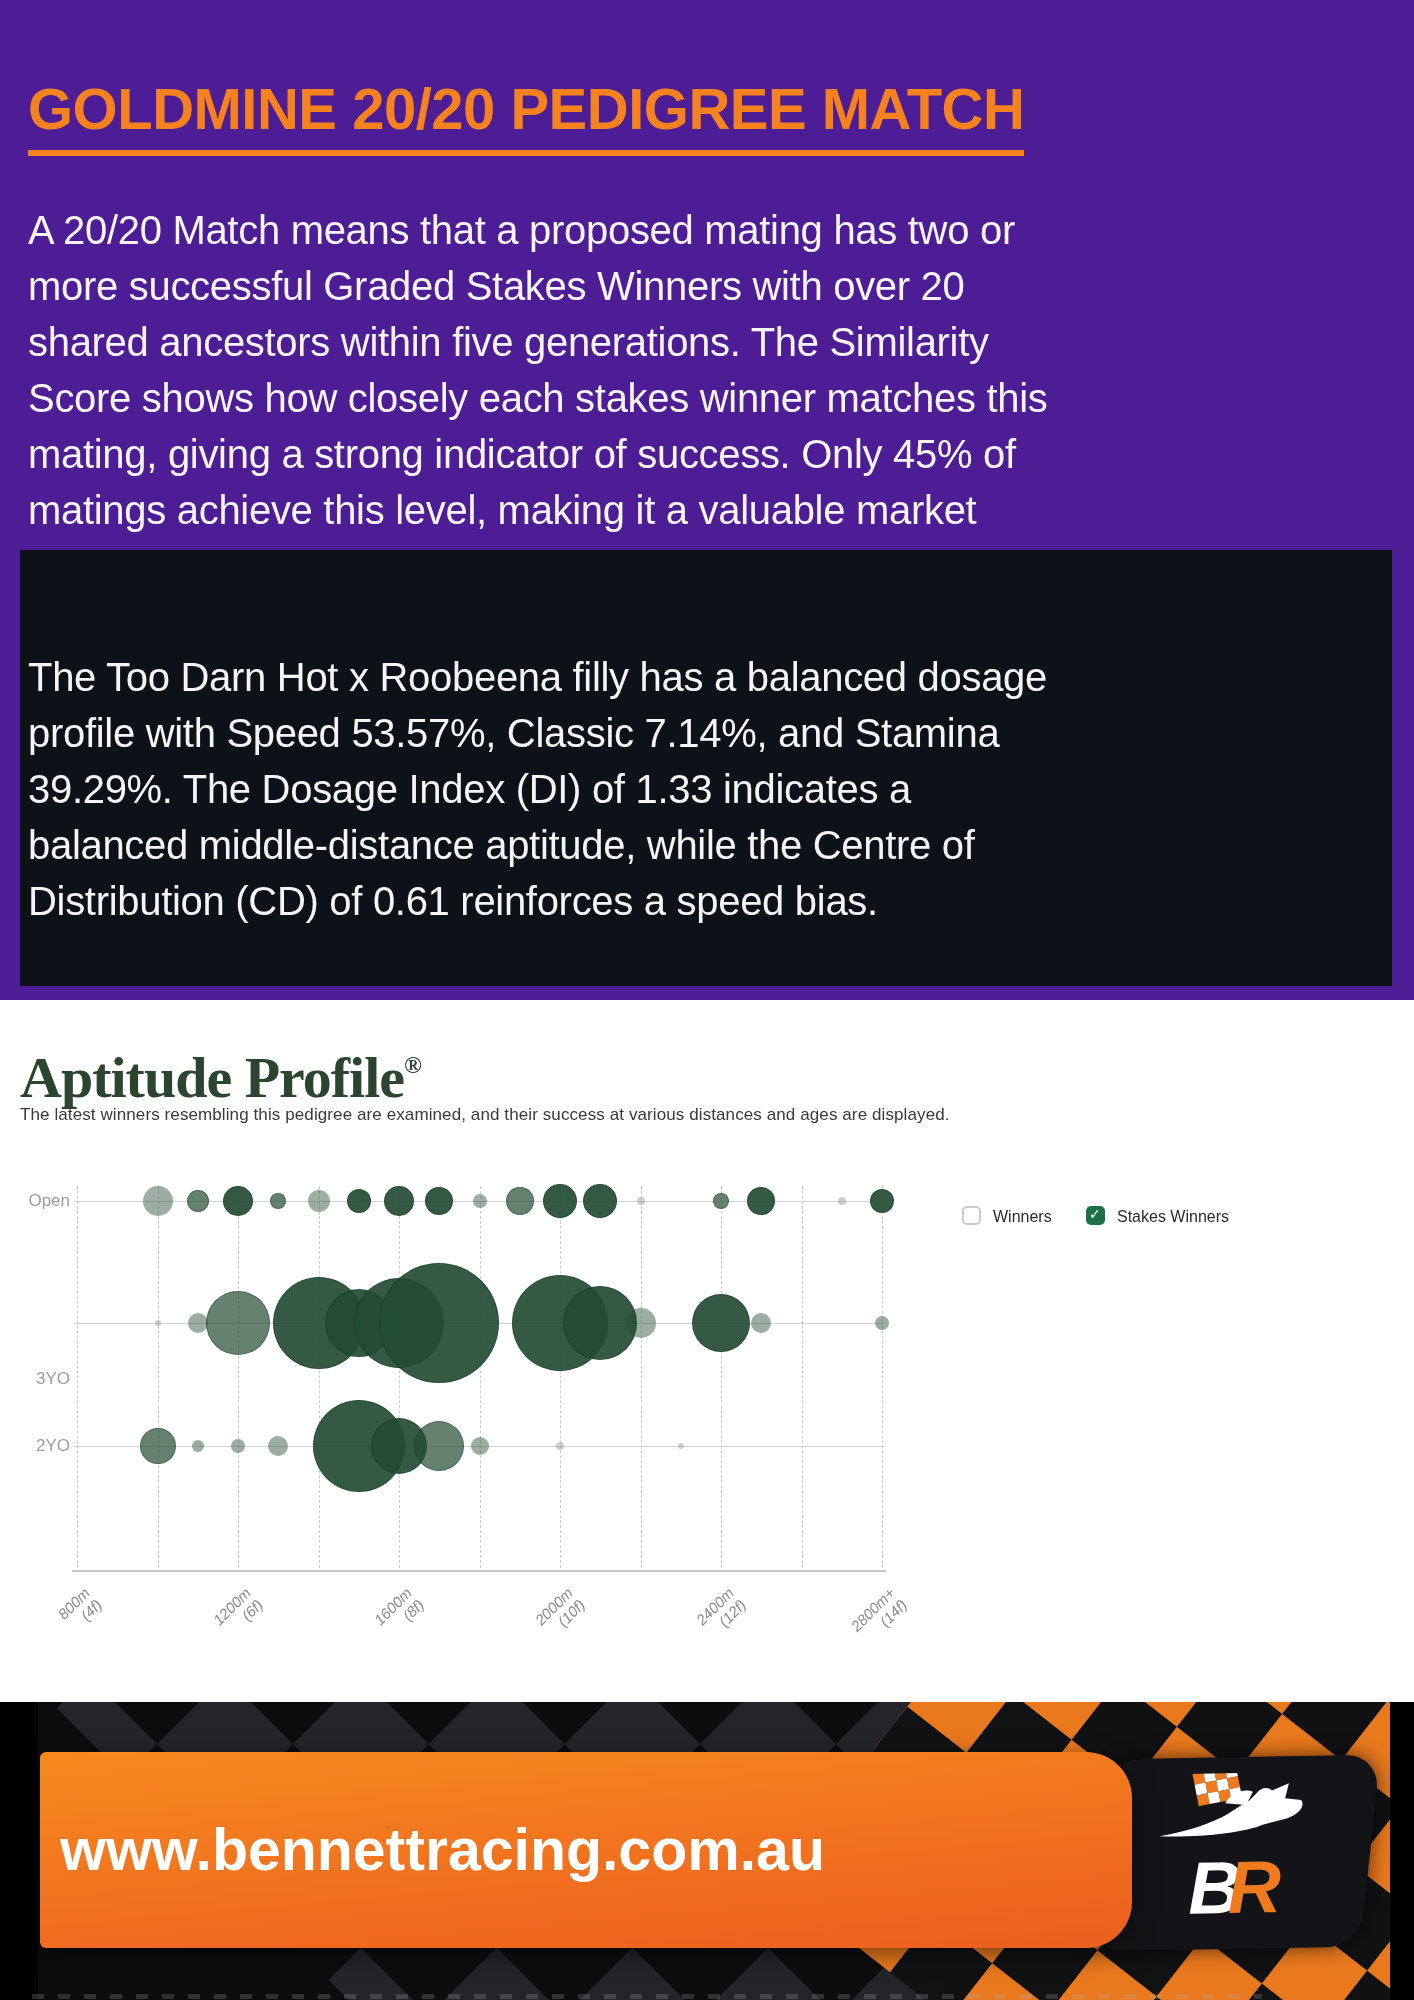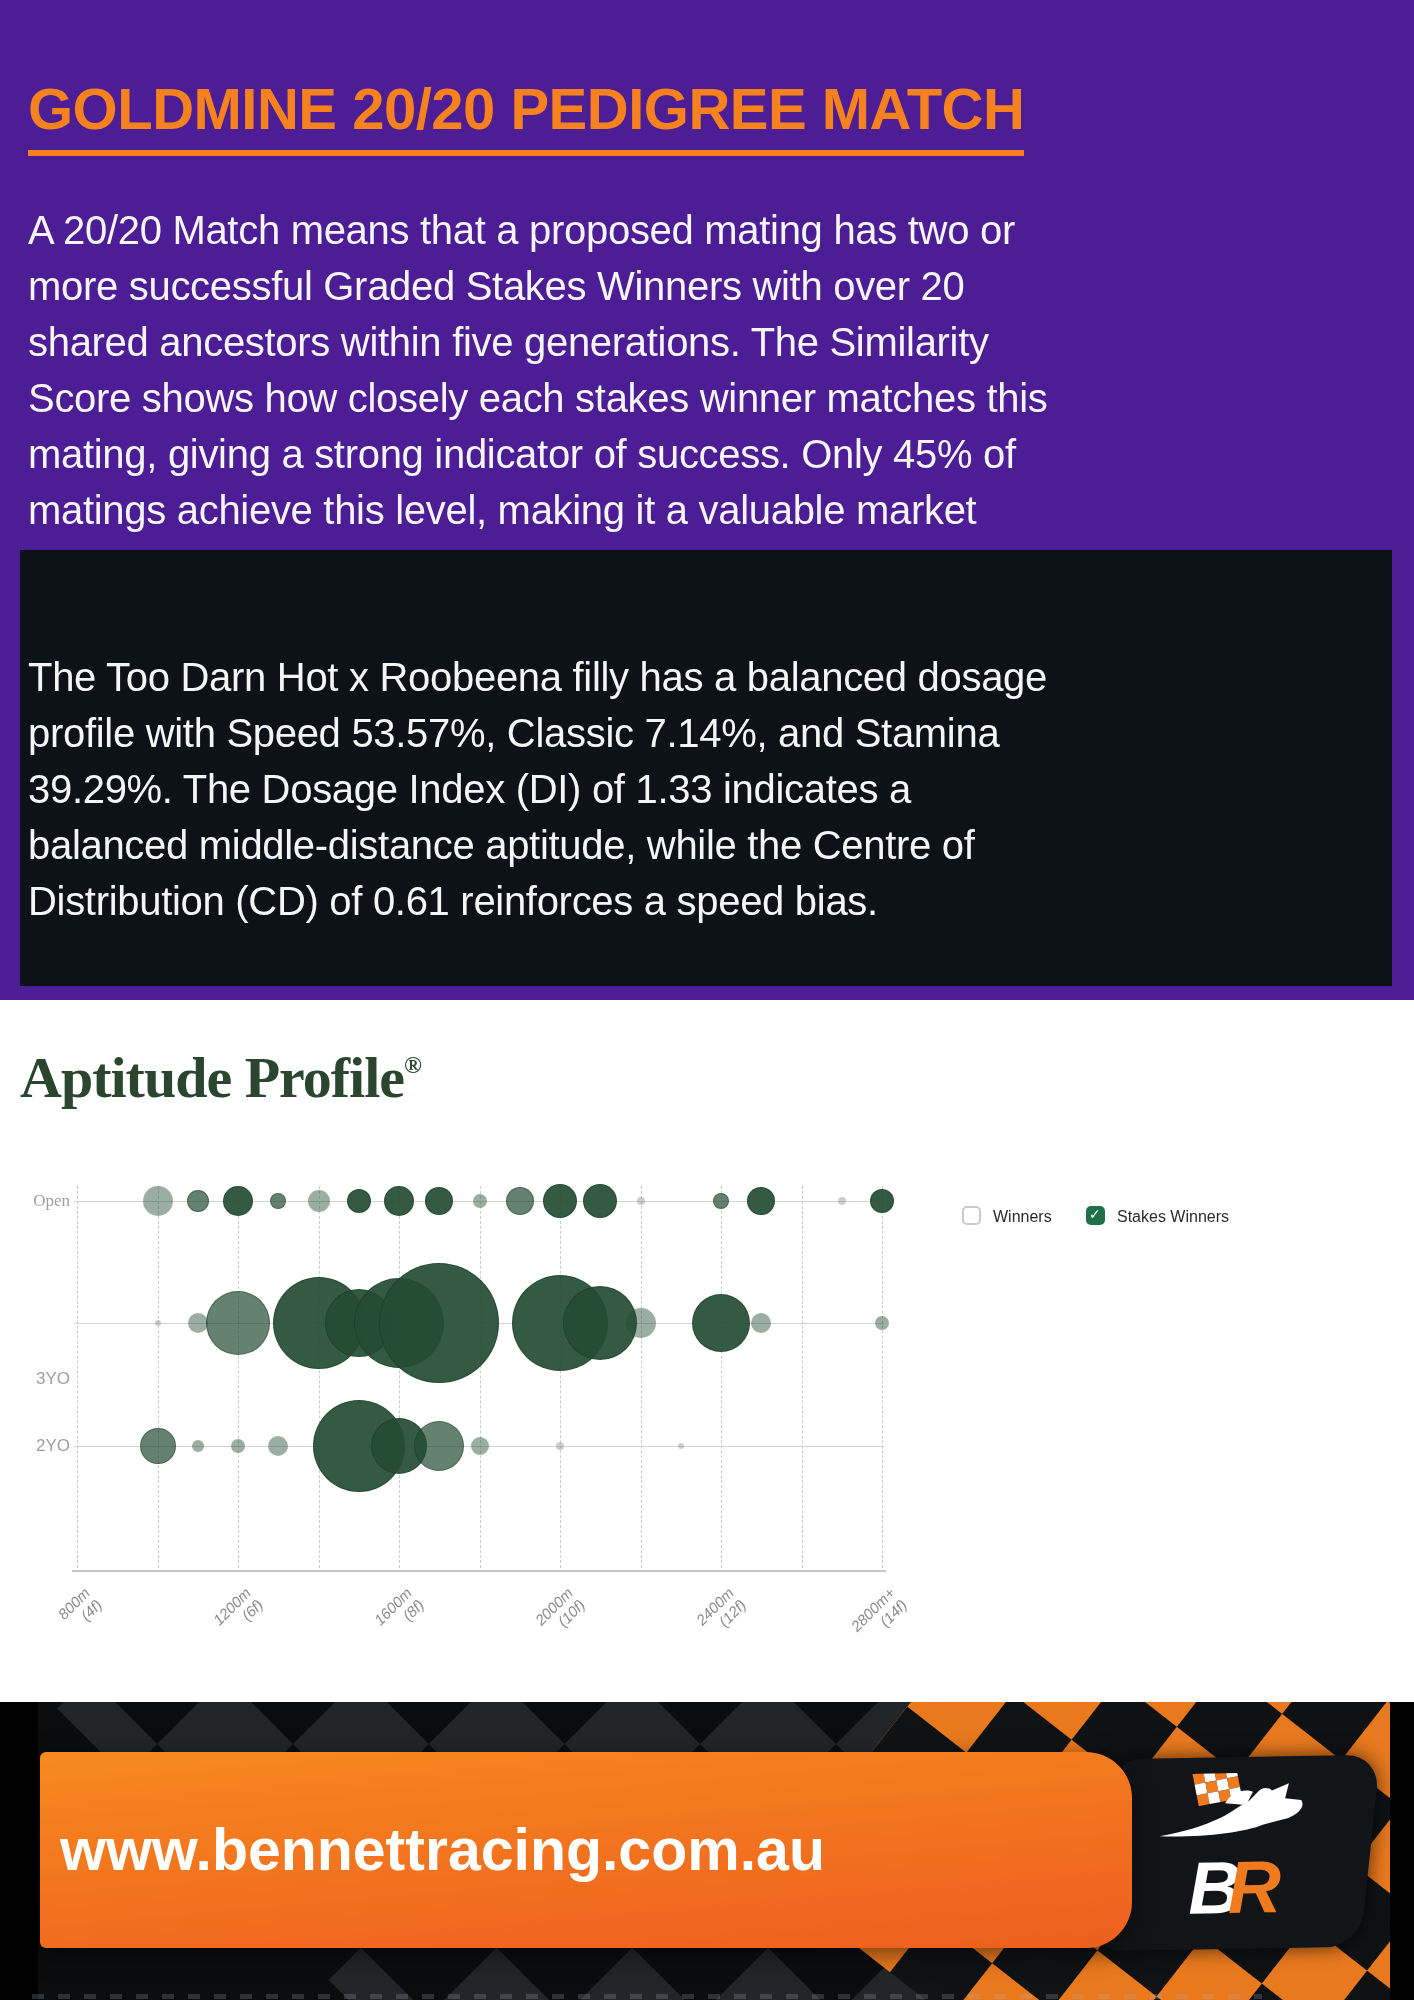--- a/index.html
+++ b/index.html
@@ -85,35 +85,36 @@
 matings achieve this level, making it a valuable market</p>
     <div class="dosage-box"></div>
     <p class="dosage-text">The Too Darn Hot x Roobeena filly has a balanced dosage
 profile with Speed 53.57%, Classic 7.14%, and Stamina
 39.29%. The Dosage Index (DI) of 1.33 indicates a
 balanced middle-distance aptitude, while the Centre of
 Distribution (CD) of 0.61 reinforces a speed bias.</p>
   </section>
 
   <h2 class="apt-title"><span>Aptitude Profile</span><span class="apt-reg">®</span></h2>
+  <p class="apt-sub">The latest winners resembling this pedigree are examined, and their success at various distances and ages are displayed.</p>
 
   <div id="chart-layer">
       <div class="grid" style="left: 77px;"></div>
       <div class="grid" style="left: 157.5px;"></div>
       <div class="grid" style="left: 238px;"></div>
       <div class="grid" style="left: 318.5px;"></div>
       <div class="grid" style="left: 399px;"></div>
       <div class="grid" style="left: 479.5px;"></div>
       <div class="grid" style="left: 560px;"></div>
       <div class="grid" style="left: 640.5px;"></div>
       <div class="grid" style="left: 721px;"></div>
       <div class="grid" style="left: 801.5px;"></div>
       <div class="grid" style="left: 882px;"></div>
       <div class="rowline" style="top: 1201px;"></div>
-      <div class="rowlab" style="top: 1190px; font-family: Liberation Serif, serif;">Open</div>
+      <div class="rowlab" style="top: 1190px;">Open</div>
       <div class="rowline" style="top: 1323px;"></div>
       <div class="rowlab" style="top: 1368px;">3YO</div>
       <div class="rowline" style="top: 1446px;"></div>
       <div class="rowlab" style="top: 1435px;">2YO</div>
       <div class="xaxis"></div>
       <div class="xlab" style="left: -15px;">
         <div>800m</div>
         <div>(4f)</div>
       </div>
       <div class="xlab" style="left: 146px;">

